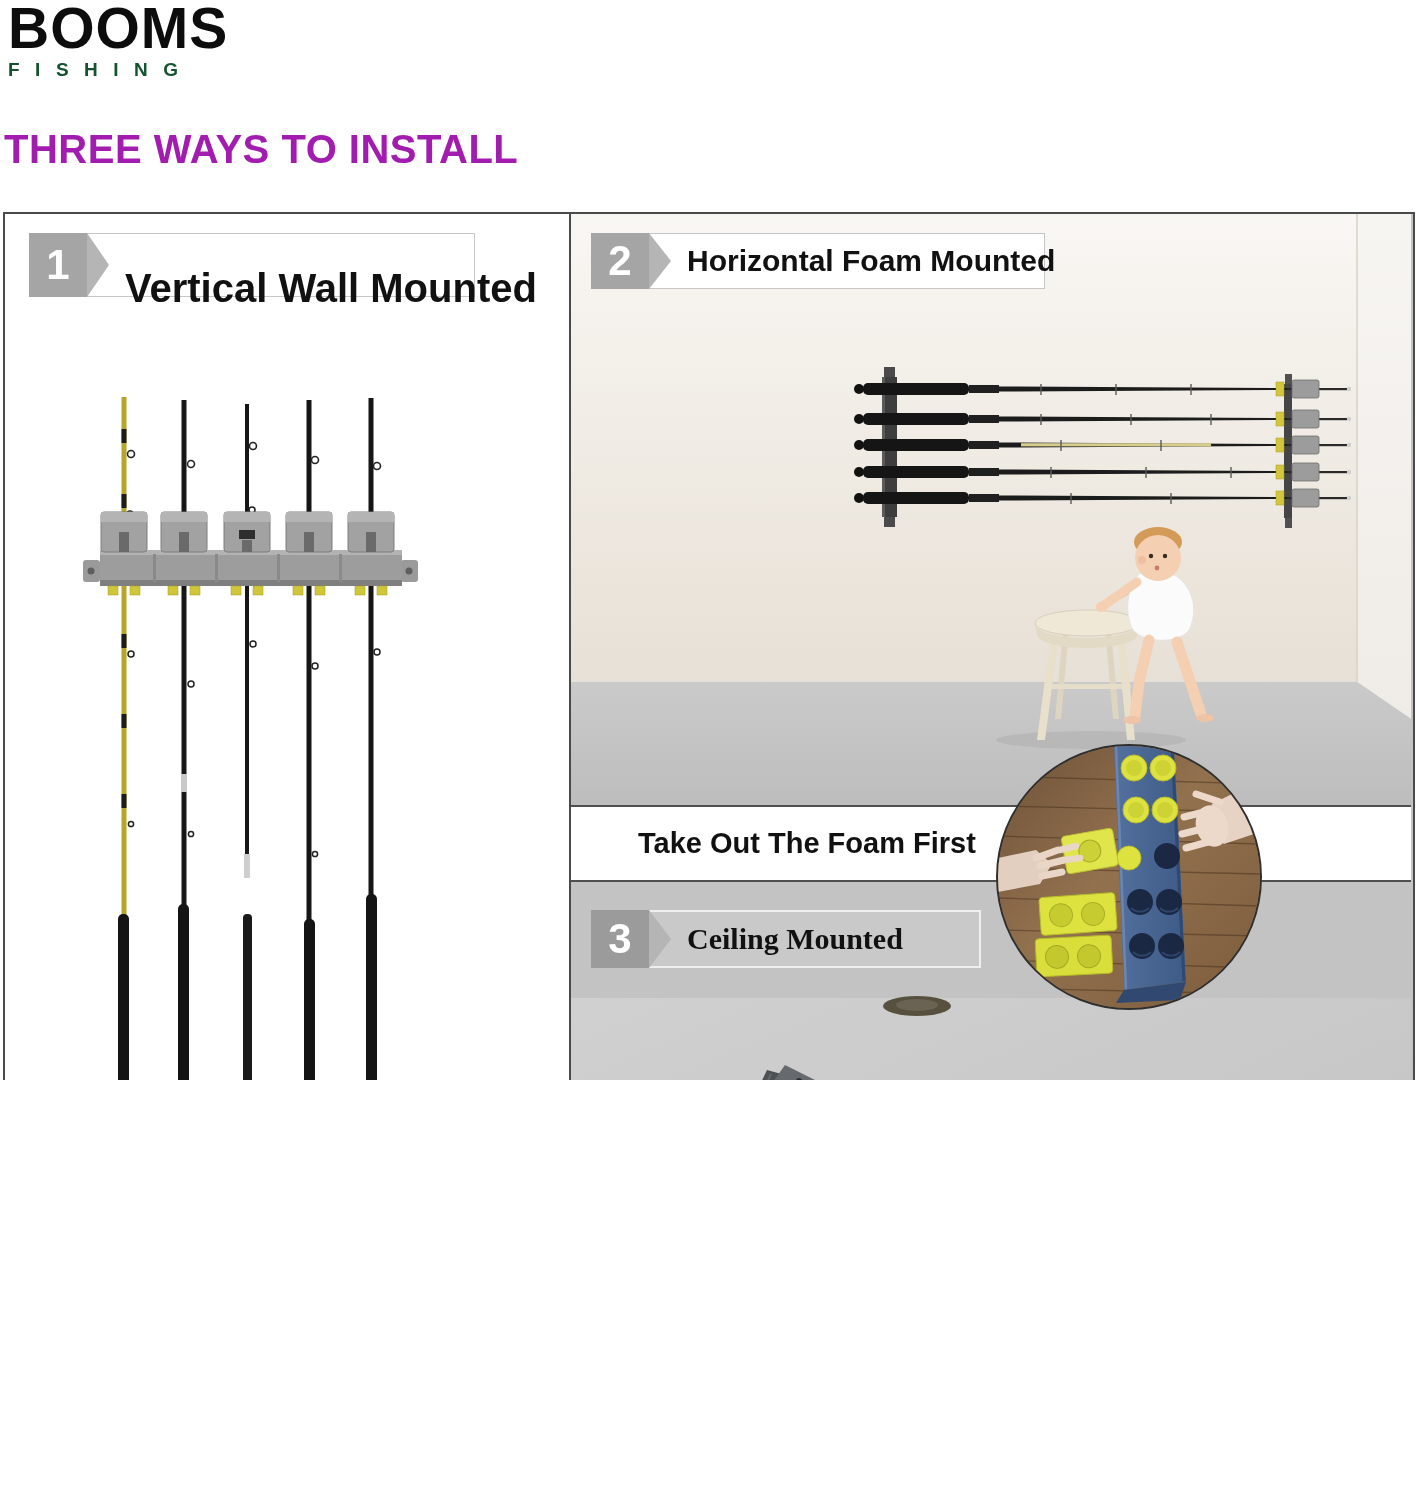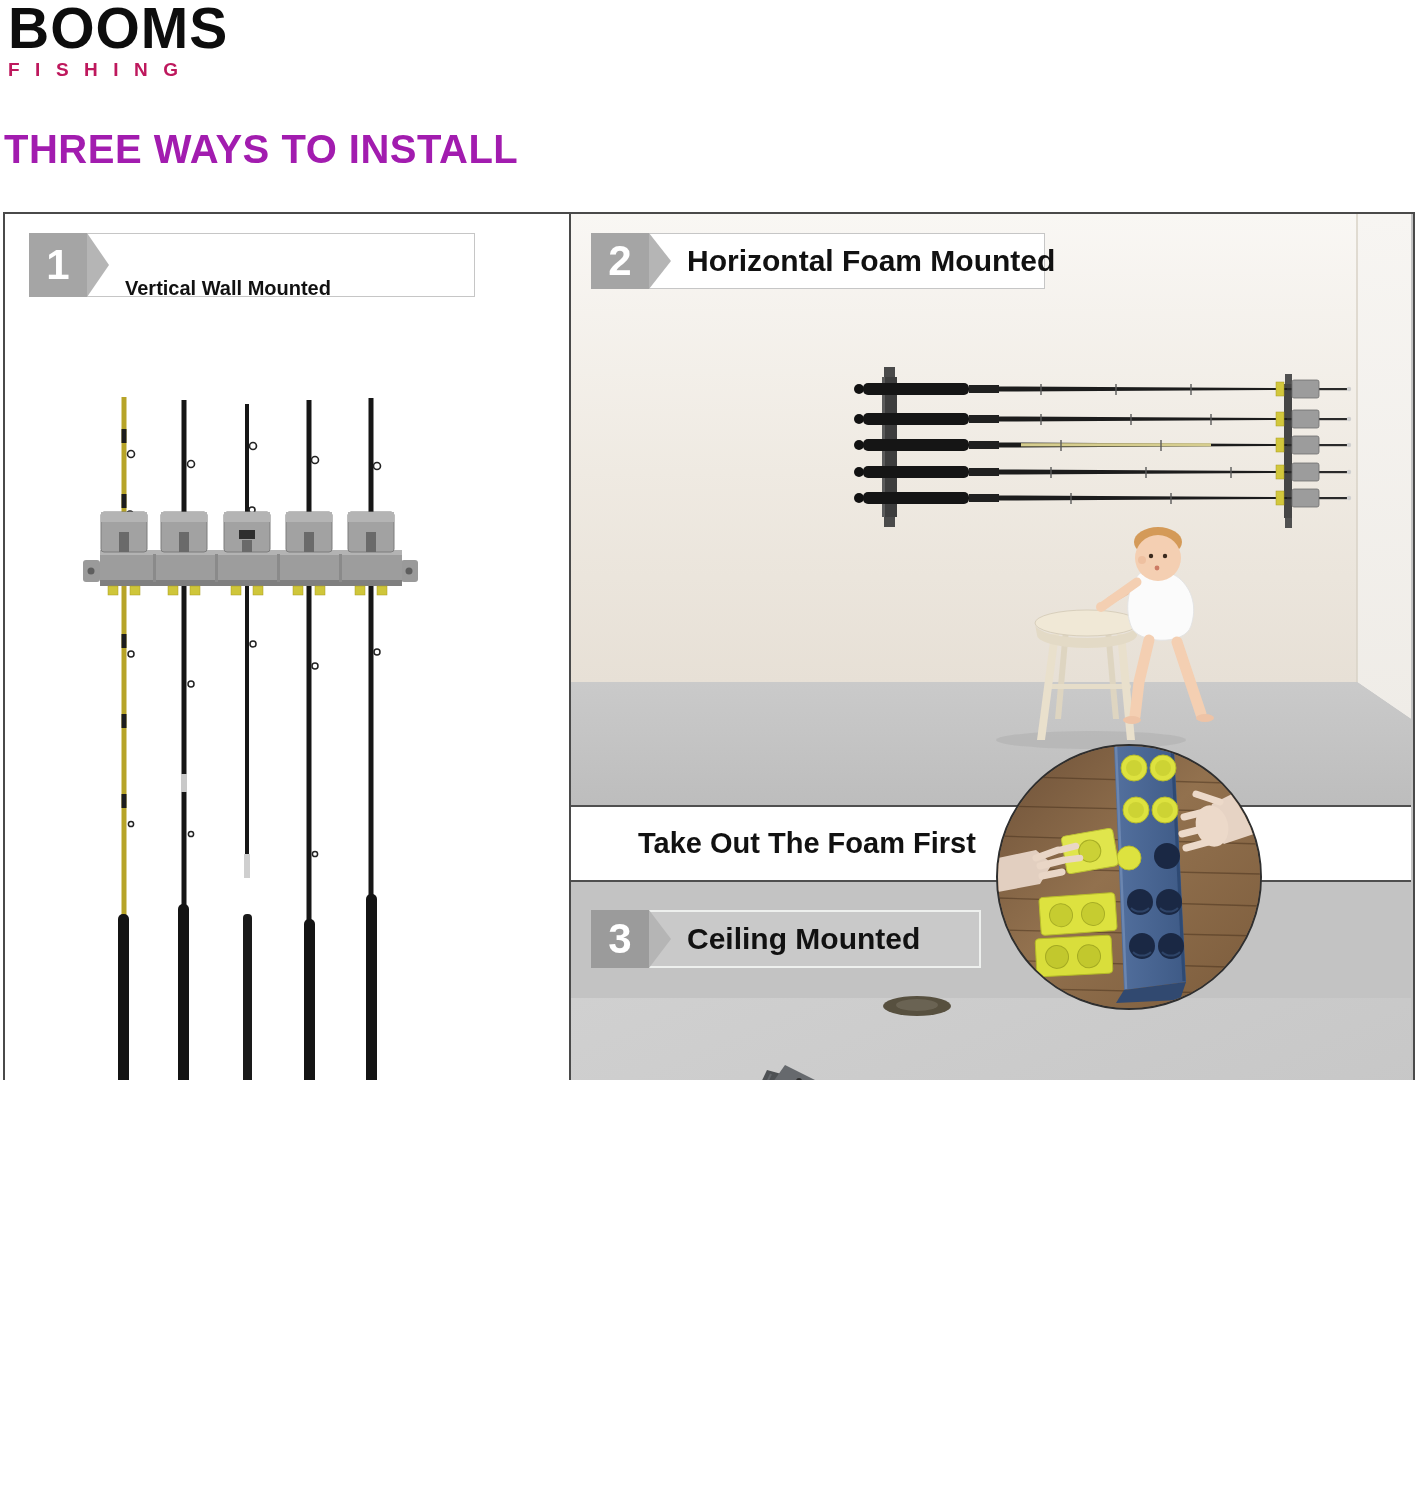--- a/index.html
+++ b/index.html
@@ -3,21 +3,21 @@
 <meta charset="utf-8">
 <style>
   html,body{margin:0;padding:0;background:#ffffff;}
   .page{position:relative;width:1417px;height:1080px;background:#ffffff;
         font-family:"Liberation Sans",sans-serif;overflow:hidden;}
 
   
   .logo{position:absolute;left:8px;top:0px;}
   .logo-main{font-size:57px;font-weight:900;letter-spacing:1px;color:#0d0d0d;line-height:1.0;
              transform:scaleY(1.02);}
-  .logo-sub{font-size:19px;font-weight:700;letter-spacing:15.5px;color:#be185d;margin-top:2px;}
+  .logo-sub{font-size:19px;font-weight:700;letter-spacing:15.5px;color:#14532d;margin-top:2px;}
   .page-title{position:absolute;left:4px;top:127px;font-size:40px;font-weight:700;
               color:#a21caf;letter-spacing:0.5px;}
 
   
   .panel{position:absolute;box-sizing:border-box;border:2px solid #4a4a4a;background:#fff;}
   .panel-left{left:3px;top:212px;width:568px;height:1285px;}
   .panel-right{left:571px;top:212px;width:844px;height:1285px;border-left:none;background:#c3c3c3;}
   .abs{position:absolute;}
 
   
@@ -59,21 +59,21 @@
   <div class="page-title">THREE WAYS TO INSTALL</div>
 
   <div class="panel panel-left">
 
     <div class="step" style="left:24px;top:19px;width:446px;height:64px;--ah:32px;">
       <div class="step-box"></div>
       <div class="step-badge">
         <span>1</span>
       </div>
       <span class="step-arrow"></span>
-      <div class="step-text" style="font-size:20px;margin-top:47px;">Vertical Wall Mounted</div>
+      <div class="step-text" style="font-size:40px;margin-top:47px;">Vertical Wall Mounted</div>
     </div>
 
     <svg class="abs" style="left:0;top:0;" width="564" height="1281" viewBox="0 0 564 1281">
 
       <g>
         <rect x="116.5" y="183" width="5" height="162" fill="#b7a428"></rect>
         <rect x="116.5" y="215" width="5" height="14" fill="#1c1c1c"></rect>
         <rect x="116.5" y="280" width="5" height="14" fill="#1c1c1c"></rect>
         <rect x="176.5" y="186" width="5" height="159" fill="#161616"></rect>
         <rect x="240" y="190" width="4" height="155" fill="#161616"></rect>
@@ -514,21 +514,21 @@
           </g>
         </g>
       </svg>
 
       <div class="step step--ghost" style="left:20px;top:28px;width:390px;height:58px;--ah:29px;">
         <div class="step-box"></div>
         <div class="step-badge">
           <span>3</span>
         </div>
         <span class="step-arrow"></span>
-        <div class="step-text" style="font-size:30px;">Ceiling Mounted</div>
+        <div class="step-text" style="font-size:30px;font-family:Liberation Serif, serif;">Ceiling Mounted</div>
       </div>
     </div>
 
     <div class="abs inset-circle">
       <svg width="262" height="262" viewBox="0 0 262 262">
         <defs>
           <linearGradient id="woodG" x1="0" y1="0" x2="1" y2="1">
             <stop offset="0" stop-color="#6e5138"></stop>
               <stop offset="0.45" stop-color="#92714e"></stop>
             <stop offset="1" stop-color="#7c5c3c"></stop>

